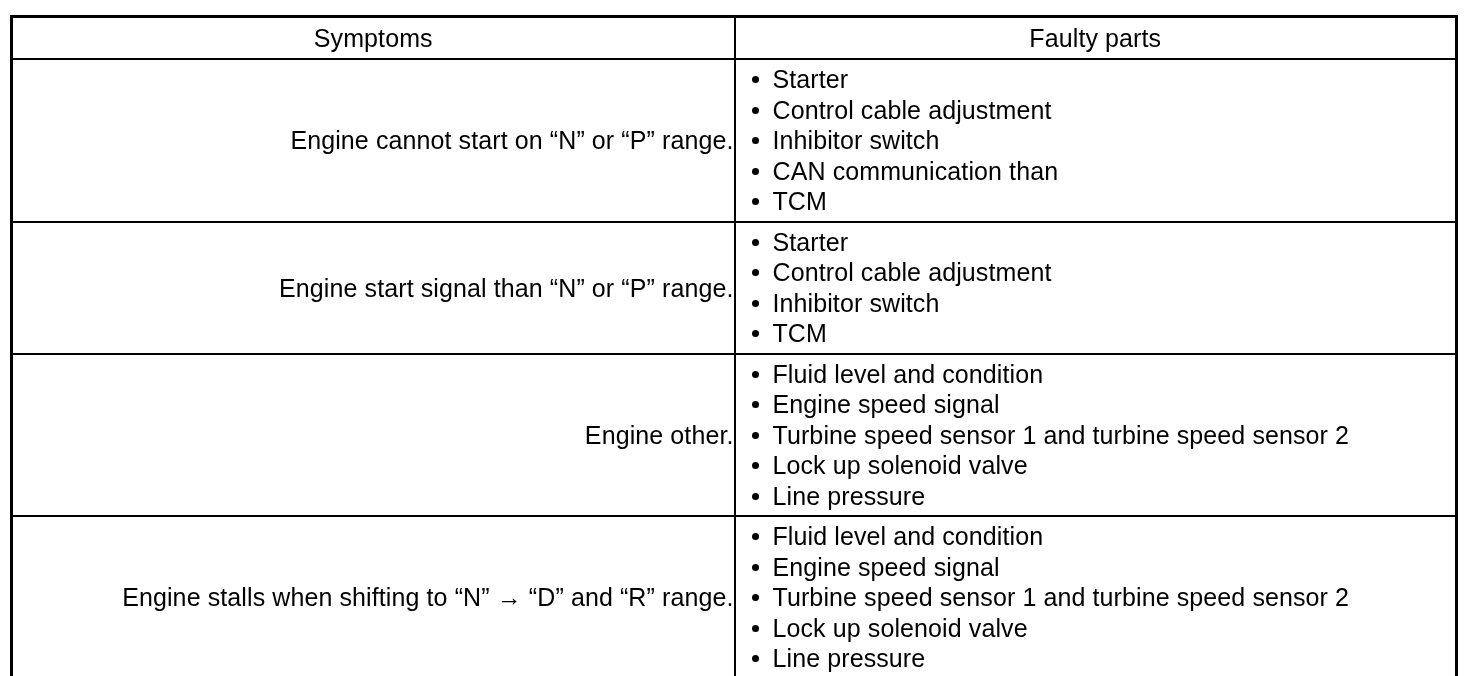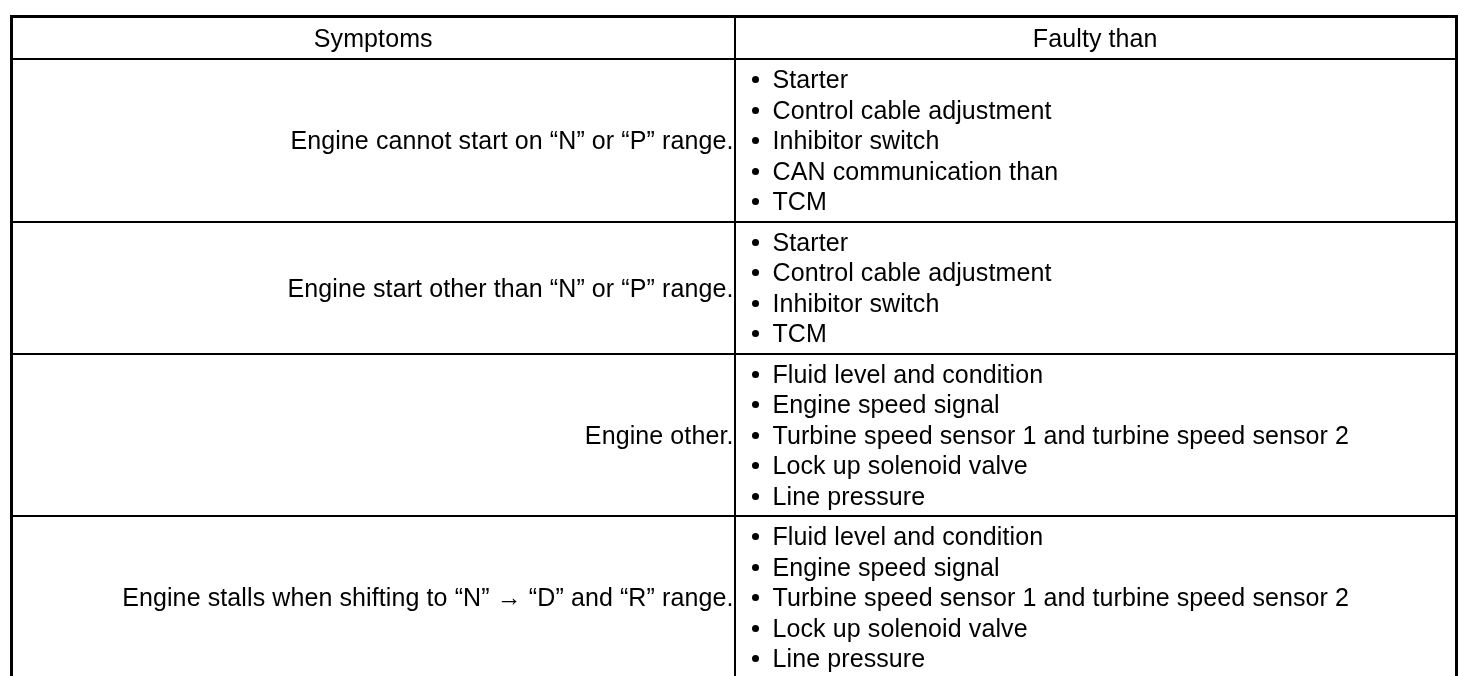--- a/index.html
+++ b/index.html
@@ -111,21 +111,21 @@
 <div class="sheet">
 
   <table class="diag-table">
     <colgroup>
       <col class="col-symptoms">
       <col class="col-parts">
     </colgroup>
     <thead>
       <tr class="header-row">
         <th>Symptoms</th>
-        <th>Faulty than</th>
+        <th>Faulty parts</th>
       </tr>
     </thead>
     <tbody>
 
       <tr class="row-0">
         <td class="symptom-cell">Engine cannot start on “N” or “P” range.</td>
         <td class="parts-cell">
           <ul class="parts-list">
             <li>
               <span class="bullet-dot"></span>
@@ -145,21 +145,21 @@
             </li>
             <li>
               <span class="bullet-dot"></span>
               <span>TCM</span>
             </li>
           </ul>
         </td>
       </tr>
 
       <tr class="row-1">
-        <td class="symptom-cell">Engine start other than “N” or “P” range.</td>
+        <td class="symptom-cell">Engine start signal than “N” or “P” range.</td>
         <td class="parts-cell">
           <ul class="parts-list">
             <li>
               <span class="bullet-dot"></span>
               <span>Starter</span>
             </li>
             <li>
               <span class="bullet-dot"></span>
               <span>Control cable adjustment</span>
             </li>

